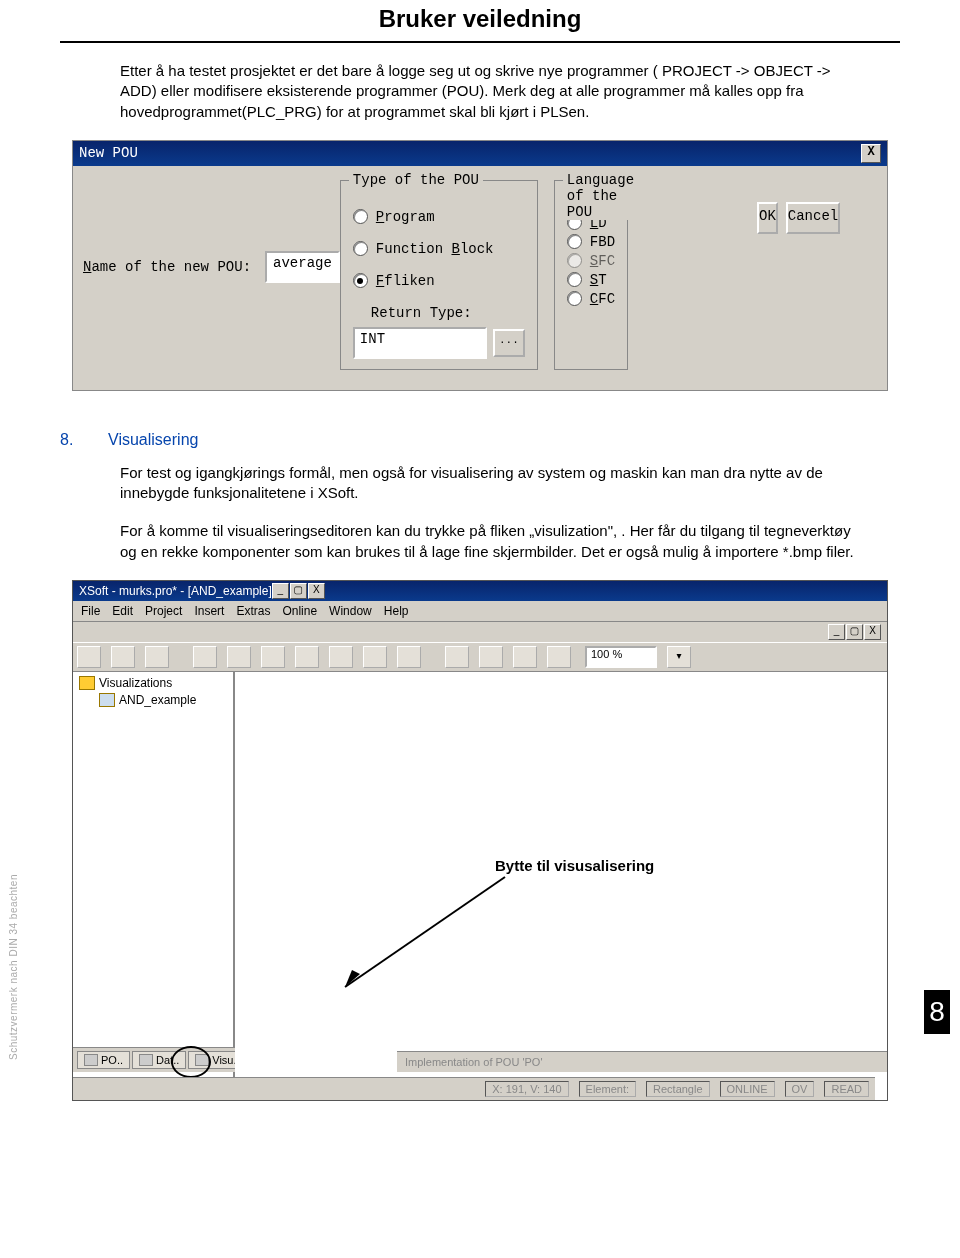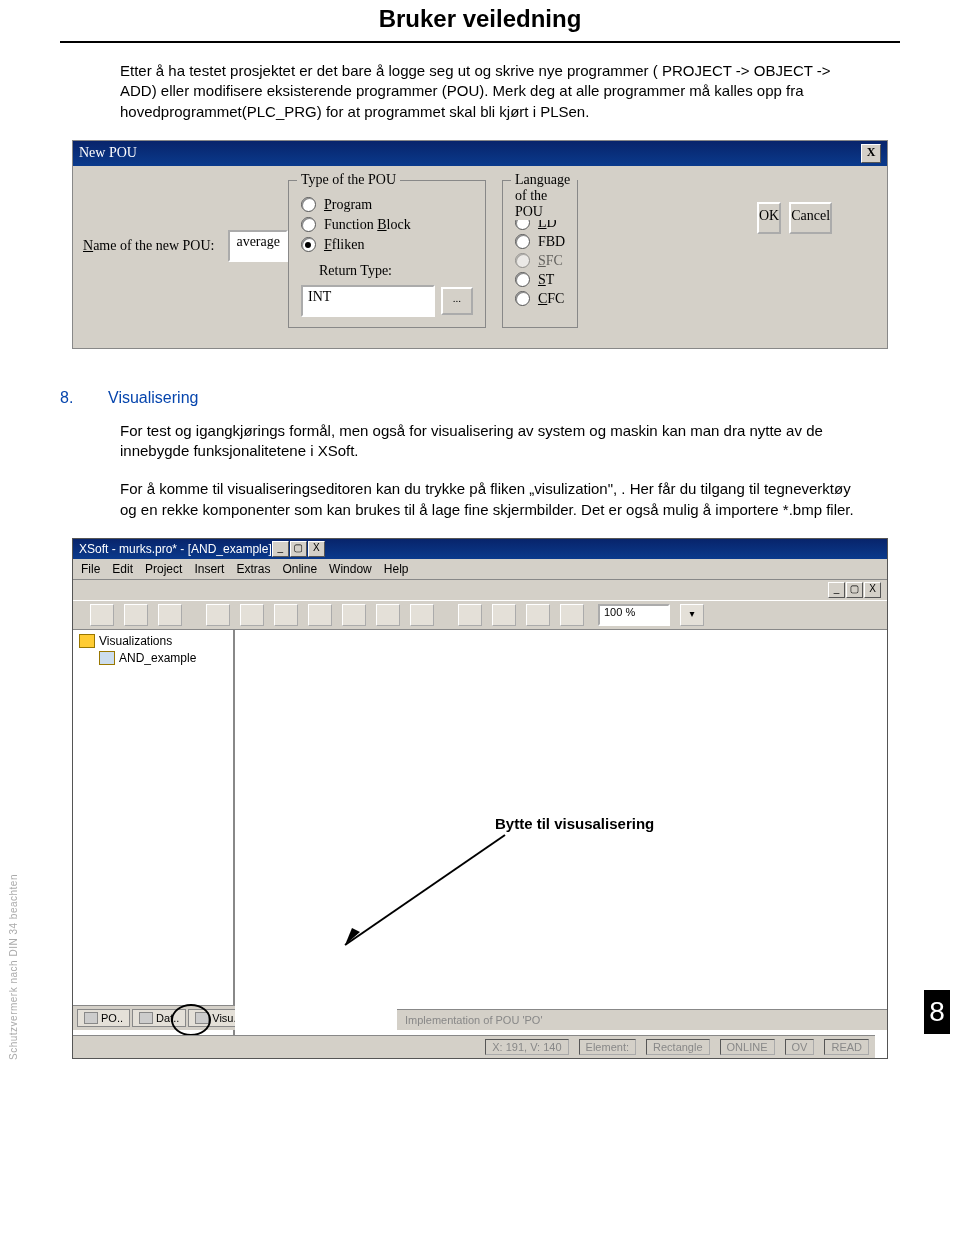--- a/index.html
+++ b/index.html
@@ -1,50 +1,50 @@
 <!DOCTYPE html>
 <html><head>
 <meta charset="utf-8">
 <style>
 body{margin:0;font-family:Arial,Helvetica,sans-serif;background:#fff;color:#000;width:960px}
 .page{padding:0 60px 20px 60px;position:relative}
 .header-title{font-size:24px;font-weight:bold;text-align:center;margin:5px 0 0 0;padding-bottom:8px;border-bottom:2px solid #000}
 .body-text{font-size:15px;line-height:1.35;margin:18px 30px 18px 60px}
 .section-heading{color:#0645ad;font-size:16px;margin:40px 0 14px 0;display:flex;gap:28px}
 .section-num{min-width:20px}
-.dialog{margin:6px 12px 10px 12px;border:1px solid #888;background:#d4d0c8;font-family:Liberation Serif, serif}
+.dialog{margin:6px 12px 10px 12px;border:1px solid #888;background:#d4d0c8;font-family:Liberation Mono, monospace}
 .dialog-title{background:linear-gradient(#08246b,#0a3a8c);color:#fff;font-size:14px;padding:3px 6px;display:flex;justify-content:space-between;align-items:center}
 .close-x{background:#d4d0c8;color:#000;border:1px solid #fff;border-right-color:#555;border-bottom-color:#555;width:18px;height:17px;text-align:center;font-size:12px;line-height:15px;font-weight:bold}
 .dialog-body{display:flex;padding:14px 10px 20px 10px;gap:10px}
 .left-col{flex:1;display:flex;flex-direction:row}
 .right-col{width:120px;display:flex;flex-direction:row;gap:8px;padding-top:22px}
 .row1{display:flex;align-items:center;gap:14px;margin-bottom:16px}
 .lbl{font-size:14px}
 .txtbox{flex:1;height:24px;border:2px inset #fff;background:#fff;padding:2px 6px;font-size:14px}
 .btn{height:28px;border:2px outset #fff;background:#d4d0c8;font-size:14px;text-align:center;line-height:24px}
 .fieldsets{display:flex;gap:16px}
 .fieldset{border:1px solid #888;padding:12px 12px 10px 12px;position:relative;flex:1}
 .legend{position:absolute;top:-9px;left:8px;background:#d4d0c8;padding:0 4px;font-size:14px}
-.radio-row{display:flex;align-items:center;gap:8px;margin:4px 0;font-size:14px}
+.radio-row{display:flex;align-items:center;gap:8px;margin:16px 0;font-size:14px}
 .radio{width:13px;height:13px;border-radius:50%;border:1px solid #555;background:#fff;box-shadow:inset 1px 1px 0 #888;display:flex;align-items:center;justify-content:center}
 .radio.sel::after{content:"";width:6px;height:6px;border-radius:50%;background:#000}
 .radio.dis{opacity:.55}
 .rt-row{display:flex;align-items:center;gap:6px;margin-top:6px}
 .rt-box{width:120px;height:24px;border:2px inset #fff;background:#fff;padding:2px 5px;font-size:14px}
 .dots-btn{width:28px;height:24px;border:2px outset #fff;background:#d4d0c8;text-align:center;font-size:11px;line-height:18px}
 .fs-lang .radio-row{margin:3px 0}
 .u{text-decoration:underline}
 
 .app{margin:10px 12px 0 12px;border:1px solid #555;background:#d4d0c8;font-family:Tahoma,Arial,sans-serif;font-size:12px;position:relative}
 .app-title{background:linear-gradient(#08246b,#0a3a8c);color:#fff;padding:2px 6px;display:flex;align-items:center;font-size:12px}
 .app-ctrls{display:flex;gap:1px}
 .app-ctrls span{background:#d4d0c8;color:#000;border:1px solid #fff;border-right-color:#555;border-bottom-color:#555;width:15px;height:14px;font-size:10px;text-align:center;line-height:12px}
 .menubar{display:flex;gap:12px;padding:3px 8px;background:#d4d0c8;font-size:12px}
 .menuchild{background:#d4d0c8;border-top:1px solid #888;padding:2px 6px;display:flex;justify-content:flex-end}
-.toolbar{display:flex;gap:10px;align-items:center;padding:3px 17px;background:#d4d0c8;border-top:1px solid #fff;border-bottom:1px solid #888}
+.toolbar{display:flex;gap:10px;align-items:center;padding:3px 4px;background:#d4d0c8;border-top:1px solid #fff;border-bottom:1px solid #888}
 .tb-btn{width:22px;height:20px;border:1px outset #fff;background:#e4e0d8;font-size:10px;text-align:center;line-height:18px}
 .tb-sep{width:4px}
 .zoom{width:60px;height:18px;border:2px inset #fff;background:#fff;font-size:11px;padding:0 4px;margin-left:4px}
 .app-main{display:flex;height:428px;background:#c4b5fd}
 .tree-col{width:160px;border-right:2px solid #888;background:#fff;position:relative}
 .tree-head{display:flex;align-items:center;gap:4px;padding:4px 6px 2px 6px;background:#fff;font-size:12px}
 .tree-ico{width:14px;height:12px;background:#ffcc33;border:1px solid #997700}
 .tree-item{padding:1px 4px 1px 26px;font-size:12px;display:flex;align-items:center;gap:4px}
 .canvas{flex:1;background:#fff;position:relative;background-image:radial-gradient(#888 .6px,transparent .6px);background-size:14px 14px}
 .note{position:absolute;left:260px;top:185px;font-size:15px;font-weight:bold;color:#000}

